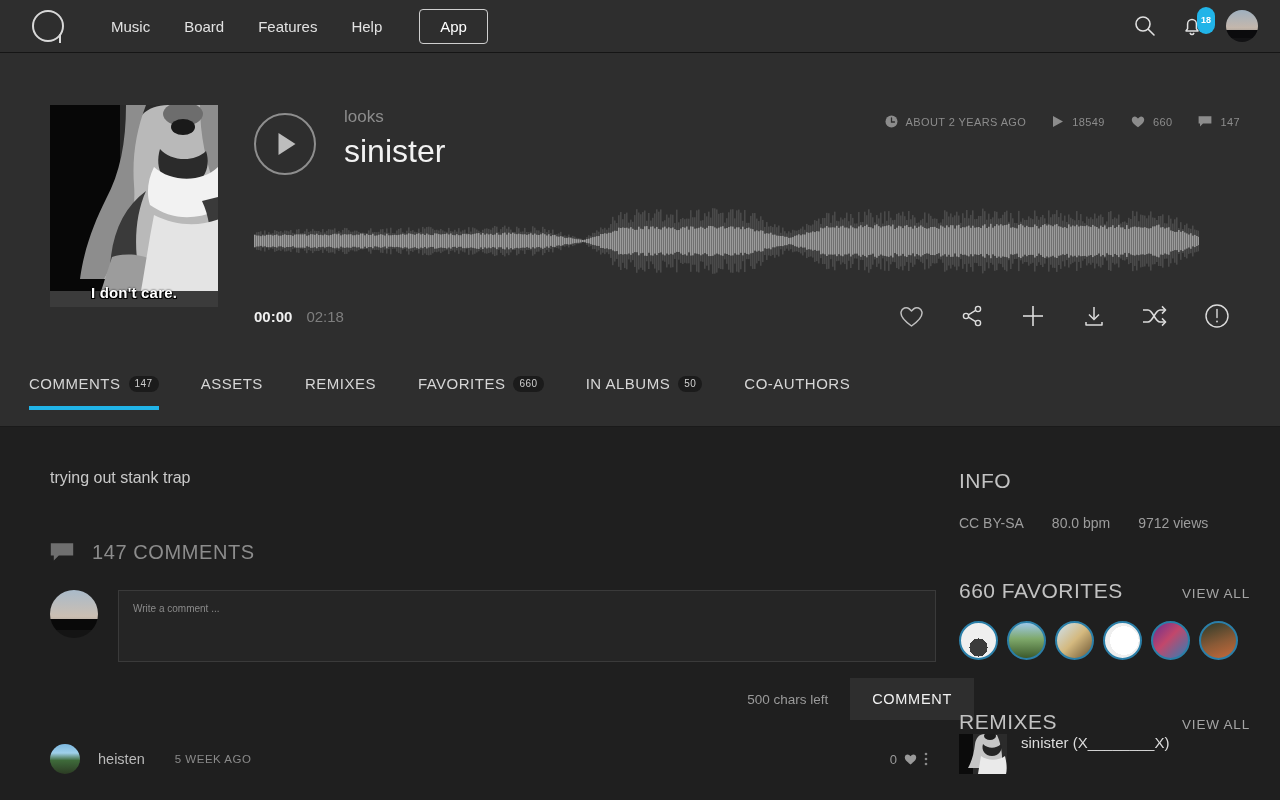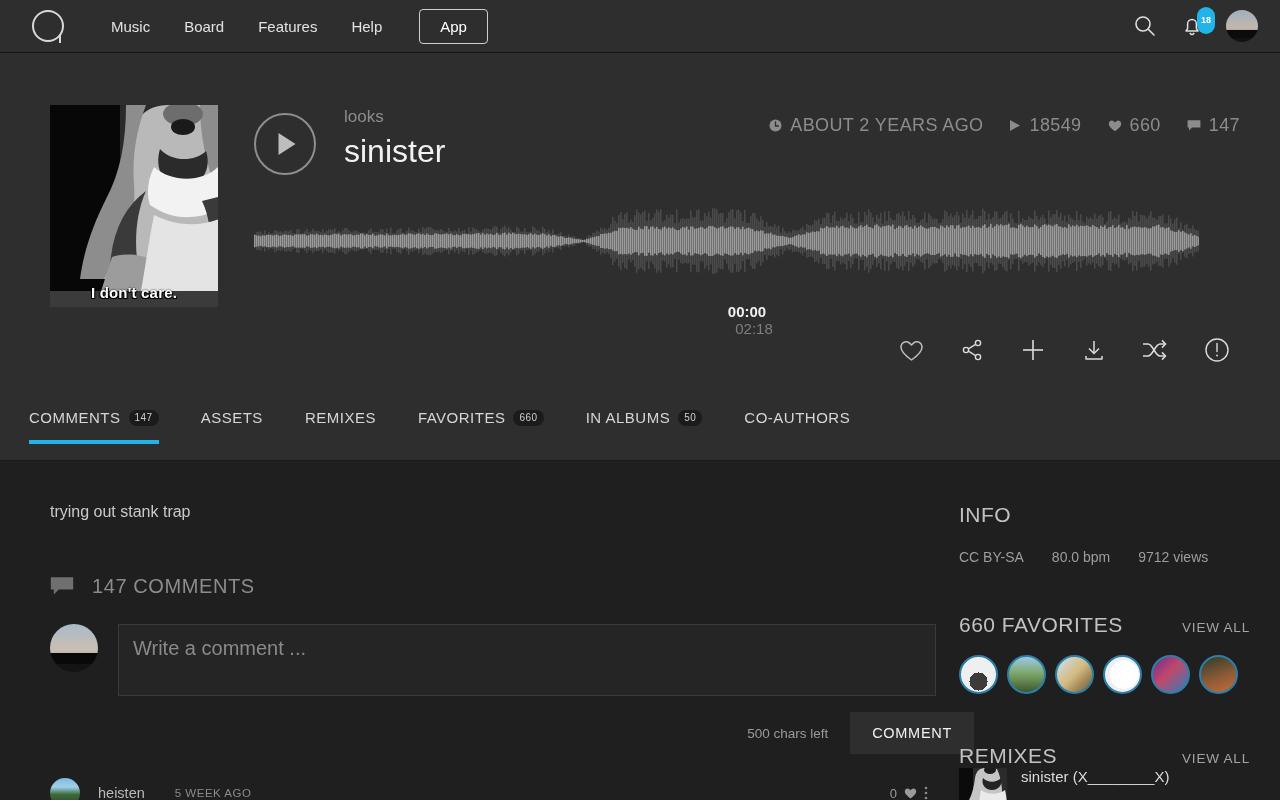--- a/index.html
+++ b/index.html
@@ -147,41 +147,40 @@
     font-size: 32px;
     font-weight: normal;
     line-height: 1.15;
   }
   .stats {
     margin-left: auto;
     display: flex;
     align-items: center;
     gap: 26px;
     color: #8c8c8c;
-    font-size: 18px;
+    font-size: 11px;
     padding-top: 10px;
     letter-spacing: .4px;
     white-space: nowrap;
   }
   .stat { display: flex; align-items: center; gap: 8px; }
 
   .wave-wrap {
     margin-top: 26px;
     height: 80px;
     display: flex;
     align-items: center;
     cursor: pointer;
   }
   .wave { width: 945px; height: 72px; display: block; }
 
   .controls {
     margin-top: 22px;
     display: flex;
     align-items: center;
-    flex-direction: column;
   }
   .time-cur { color: #f0f0f0; font-size: 15px; font-weight: bold; }
   .time-dur { color: #7e7e7e; font-size: 15px; margin-left: 14px; }
   .actions {
     margin-left: auto;
     display: flex;
     align-items: center;
     gap: 36px;
     padding-right: 10px;
   }
@@ -242,21 +241,21 @@
     background-size: 100% 40%, 100% 100%;
     background-position: bottom, top;
     background-repeat: no-repeat;
   }
   .ctext {
     flex: 1 1 auto;
     height: 72px;
     background: #252525;
     border: 1px solid #3a3a3a;
     color: #8a8a8a;
-    font-size: 20px;
+    font-size: 10px;
     font-family: inherit;
     padding: 12px 14px;
     resize: none;
     outline: none;
     max-width: 818px;
   }
   .ctext::placeholder { color: #8a8a8a; }
   .crow2 {
     display: flex;
     align-items: center;

